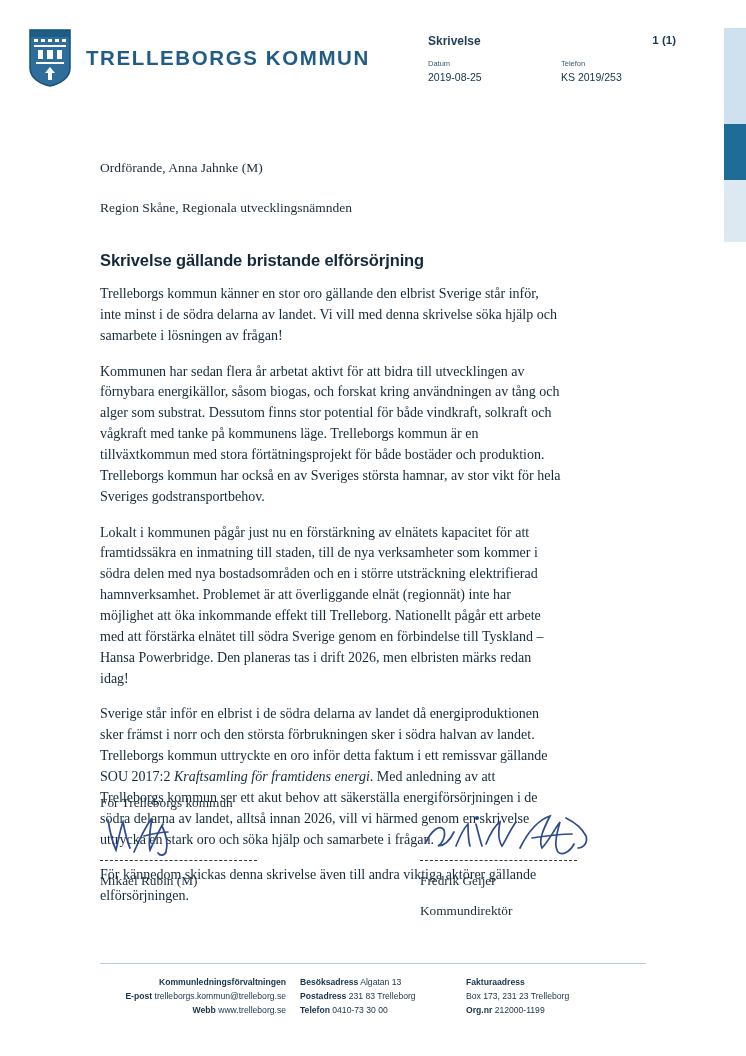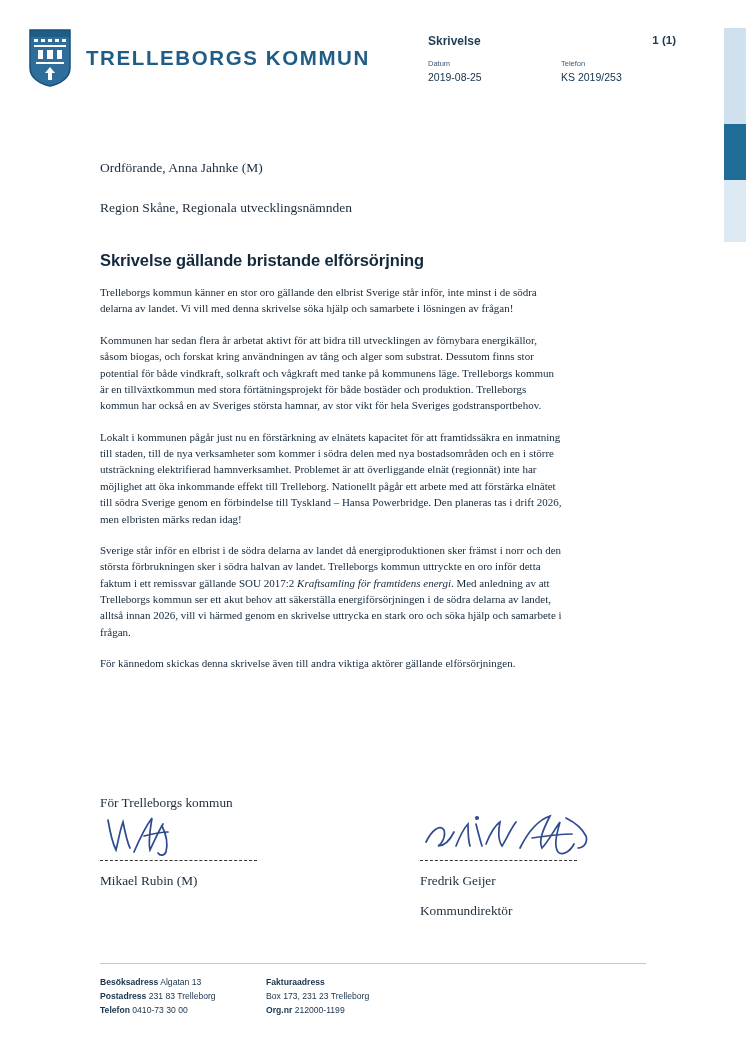--- a/index.html
+++ b/index.html
@@ -115,21 +115,21 @@
   }
   h1.doc-title {
     font-family: "Liberation Sans", sans-serif;
     font-size: 16.5px;
     font-weight: 700;
     margin: 11px 0 14px 0;
     color: #13293c;
     letter-spacing: -0.1px;
   }
   p.para {
-    font-size: 11px;
+    font-size: 14px;
     line-height: 1.49;
     margin: 0 0 15px 0;
     text-align: left;
     color: #14293b;
   }
   p.para em { font-style: italic; }
 
   
   .sign-intro {
     position: absolute;
@@ -292,20 +292,25 @@
       </svg>
     </div>
     <div class="sig-line"></div>
     <div class="sig-name">Fredrik Geijer</div>
     <div class="sig-role">Kommundirektör</div>
   </div>
 
   <div class="footer-rule"></div>
 
   <div class="footer">
+    <div class="foot-col c1">
+      <div class="foot-line"><b>Kommunledningsförvaltningen</b></div>
+      <div class="foot-line"><b>E-post</b> <span>trelleborgs.kommun@trelleborg.se</span></div>
+      <div class="foot-line"><b>Webb</b> <span>www.trelleborg.se</span></div>
+    </div>
 
     <div class="foot-col c2">
       <div class="foot-line"><b>Besöksadress</b> <span>Algatan 13</span></div>
       <div class="foot-line"><b>Postadress</b> <span>231 83 Trelleborg</span></div>
       <div class="foot-line"><b>Telefon</b> <span>0410-73 30 00</span></div>
     </div>
 
     <div class="foot-col c3">
       <div class="foot-line"><b>Fakturaadress</b></div>
       <div class="foot-line">Box 173, 231 23 Trelleborg</div>

